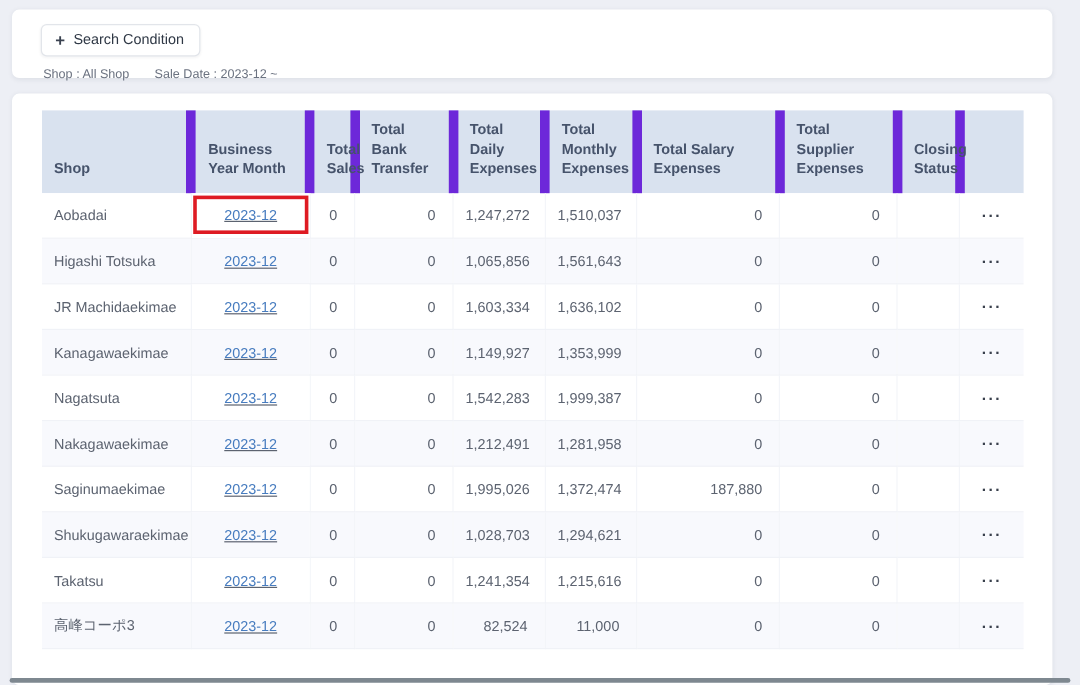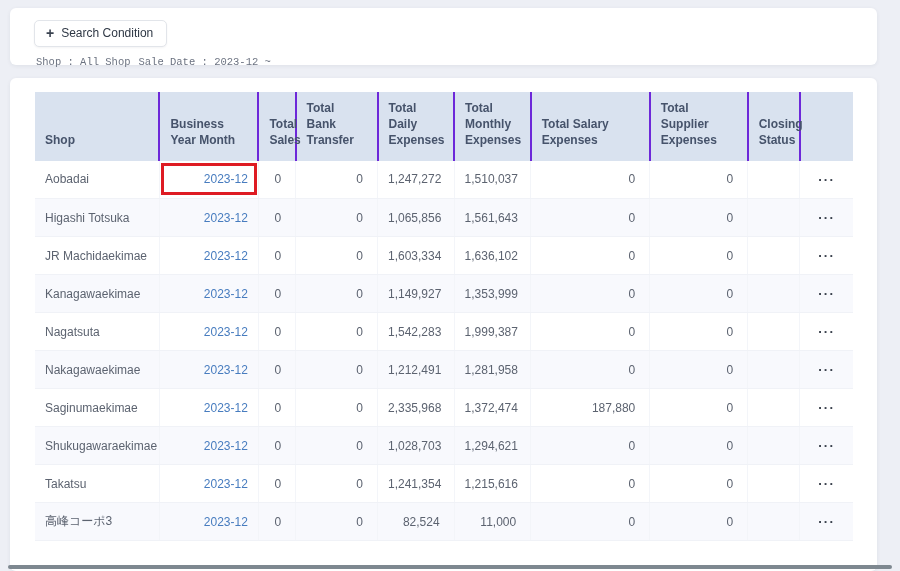--- a/index.html
+++ b/index.html
@@ -8,36 +8,36 @@
   .card { position:absolute; left:10px; width:867px; background:#fff;
     border-radius:6px; box-shadow:0 1px 4px rgba(30,40,60,.07); }
   .card-search { top:8px; height:57px; padding:12px 0 0 24px; }
   .card-table { top:78px; height:493px; padding:14px 0 0 25px; overflow:hidden; }
 
   .btn-search { display:inline-flex; align-items:center; gap:7px; background:#fff;
     border:1px solid #e2e5ea; border-radius:5px; padding:5px 13px 6px 11px;
     font-size:12px; color:#2f3845; font-family:inherit; cursor:pointer;
     box-shadow:0 1px 2px rgba(30,40,60,.05); }
   .btn-search .plus { font-size:14px; font-weight:700; color:#3a4250; line-height:1; }
-  .filters { display:flex; gap:8px; margin:9px 0 0 2px; font-size:10.5px; color:#6b7280;font-family:Liberation Mono, monospace; }
+  .filters { display:flex; gap:21px; margin:9px 0 0 2px; font-size:10.5px; color:#6b7280; }
 
   table { border-collapse:collapse; table-layout:fixed; width:818px; }
   th { background:#d9e2ef; color:#46536b; font-size:12px; font-weight:700;
     text-align:left; vertical-align:bottom; padding:8px 10px 12px 10px; height:48px;
-    border-right:2px solid #6d28d9; line-height:1.35; }
+    border-right:8px solid #6d28d9; line-height:1.35; }
   th:last-child { border-right:none; }
   td { font-size:12px; color:#5c6370; padding:0 10px; height:38px;
     border-bottom:1px solid #f0f2f7; border-right:1px solid #f3f5f9;
     background:#fff; white-space:nowrap; overflow:hidden; }
   td:last-child { border-right:none; }
   tbody tr:nth-child(even) td { background:#f8f9fd; }
   .c0{width:117px}.c1{width:93px}.c2{width:35px}.c3{width:77px}.c4{width:72px}
   .c5{width:72px}.c6{width:112px}.c7{width:92px}.c8{width:49px}.c9{width:50px}
   td.num { text-align:right; padding-right:14px; }
-  td.bym { text-align:right; position:relative; }
+  td.bym { text-align:center; position:relative;text-decoration:underline; }
   td.bym a { color:#477cbf; text-decoration:none; cursor:pointer; }
   td.act { text-align:center; }
   .hl { position:absolute; left:1px; right:1px; top:2px; bottom:3px;
     border:3px solid #de1b23; pointer-events:none; }
   .dots { background:none; border:none; color:#39404c; font-weight:700;
     letter-spacing:2px; font-size:13px; cursor:pointer; position:relative; top:-3px;
     font-family:inherit; }
   .hscrollbar { position:absolute; left:8px; width:884px; bottom:2px; height:4px;
     background:#7e8890; border-radius:3px; z-index:10; }
 </style>
@@ -142,21 +142,21 @@
           <td class="c6 num">0</td>
           <td class="c7 num">0</td>
           <td class="c8"></td>
           <td class="c9 act"><button class="dots">...</button></td>
         </tr>
         <tr>
           <td class="c0">Saginumaekimae</td>
           <td class="c1 bym"><a>2023-12</a></td>
           <td class="c2 num">0</td>
           <td class="c3 num">0</td>
-          <td class="c4 num">2,335,968</td>
+          <td class="c4 num">1,995,026</td>
           <td class="c5 num">1,372,474</td>
           <td class="c6 num">187,880</td>
           <td class="c7 num">0</td>
           <td class="c8"></td>
           <td class="c9 act"><button class="dots">...</button></td>
         </tr>
         <tr>
           <td class="c0">Shukugawaraekimae</td>
           <td class="c1 bym"><a>2023-12</a></td>
           <td class="c2 num">0</td>

